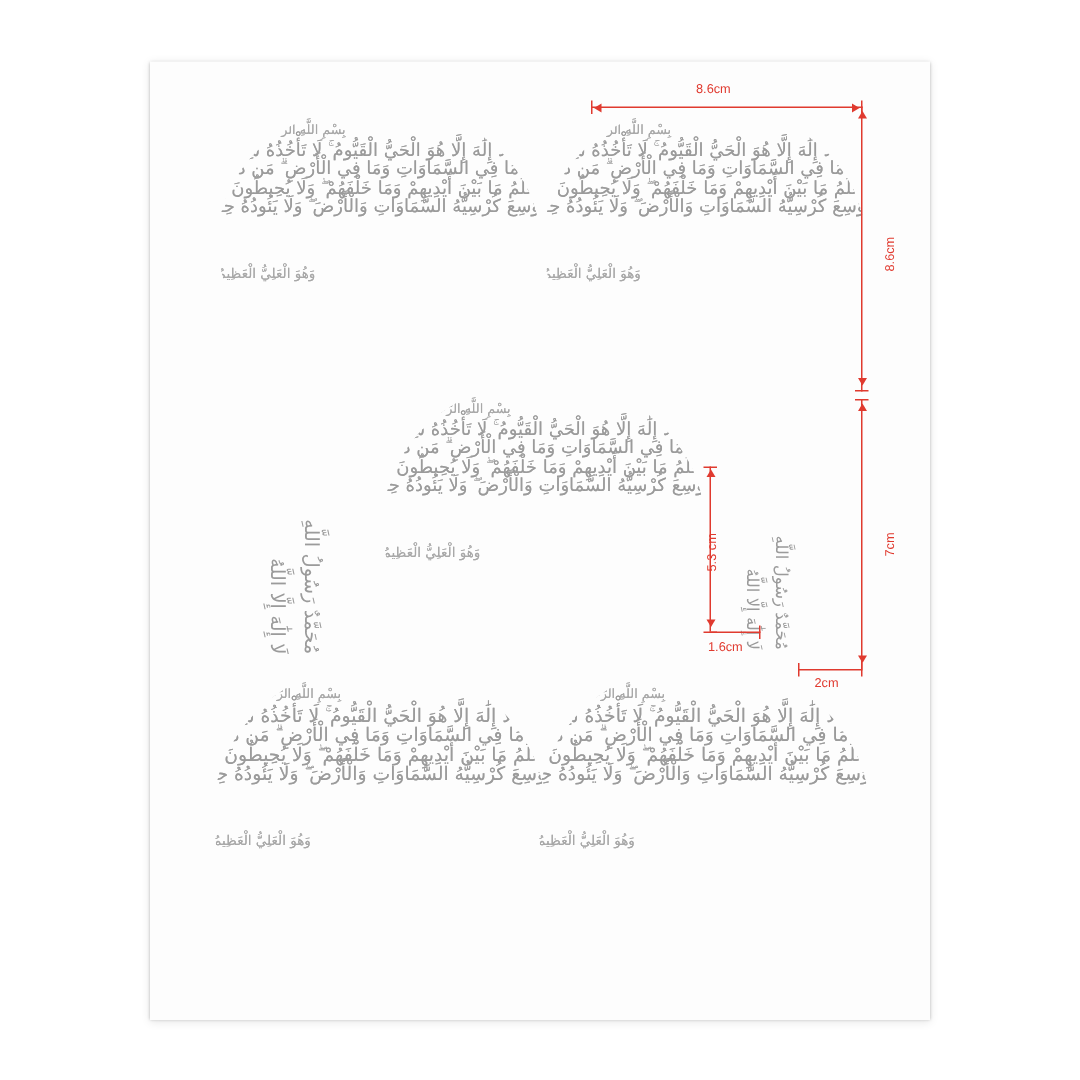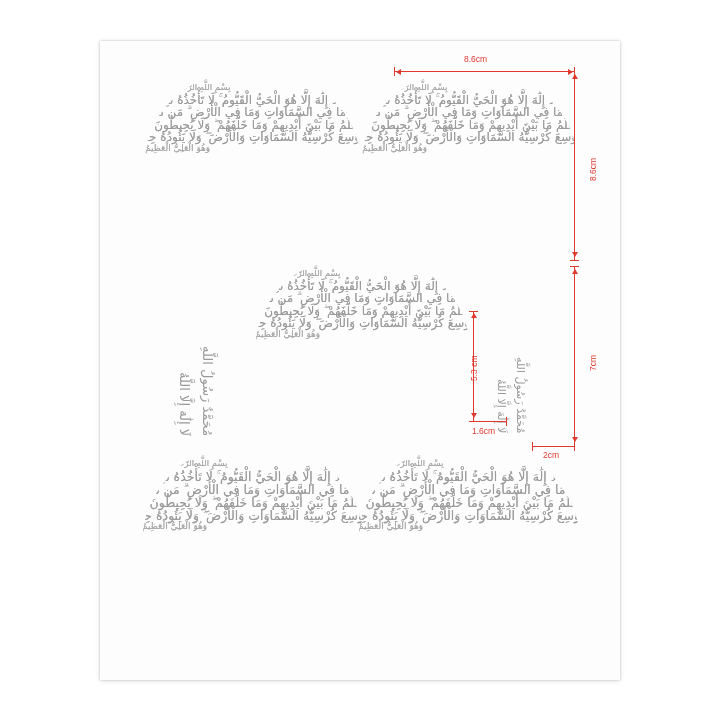--- a/index.html
+++ b/index.html
@@ -48,20 +48,21 @@
   }
   .calli .bismillah {
     font-size: 8.5px;
     color: #a8a8a8;
     margin-bottom: 2px;
   }
   .calli .ornament {
     font-size: 9px;
     color: #a8a8a8;
     letter-spacing: 1px;
+    margin-top: 35px;
   }
   
   .oval {
     -webkit-clip-path: ellipse(50% 50% at 50% 50%);
     clip-path: ellipse(50% 50% at 50% 50%);
   }
   
   .vpanel .vline {
     display: block;
     white-space: nowrap;

